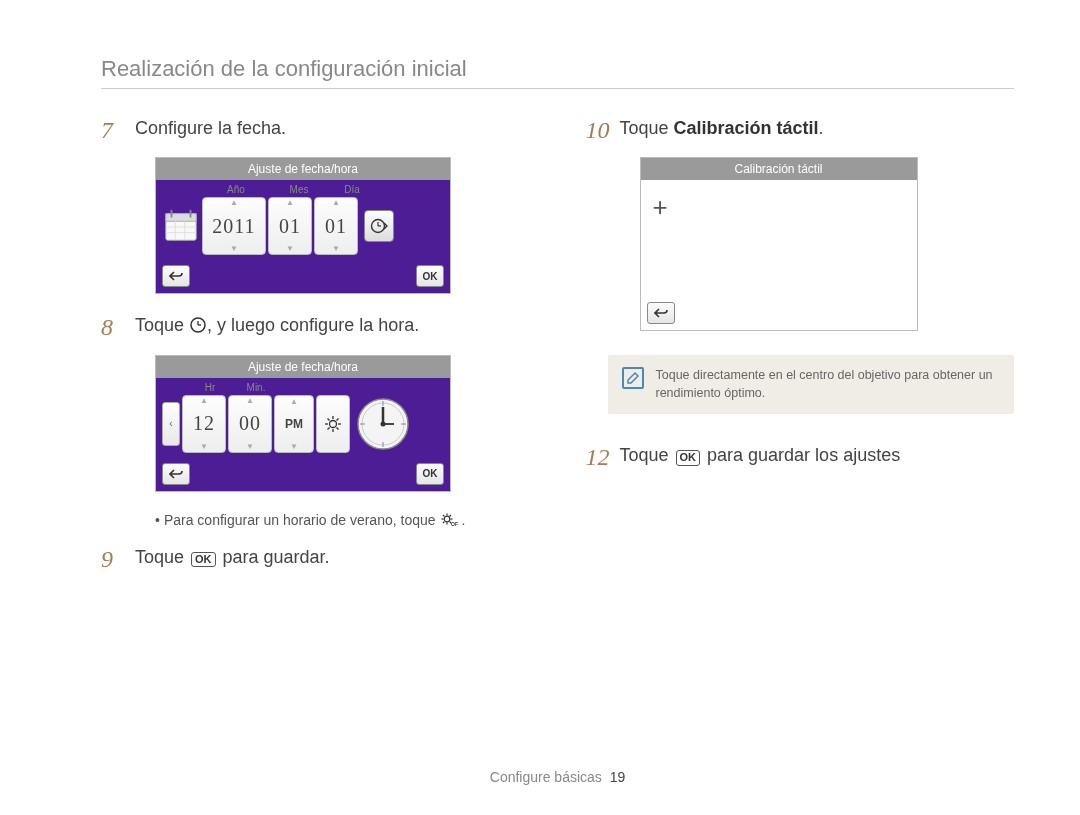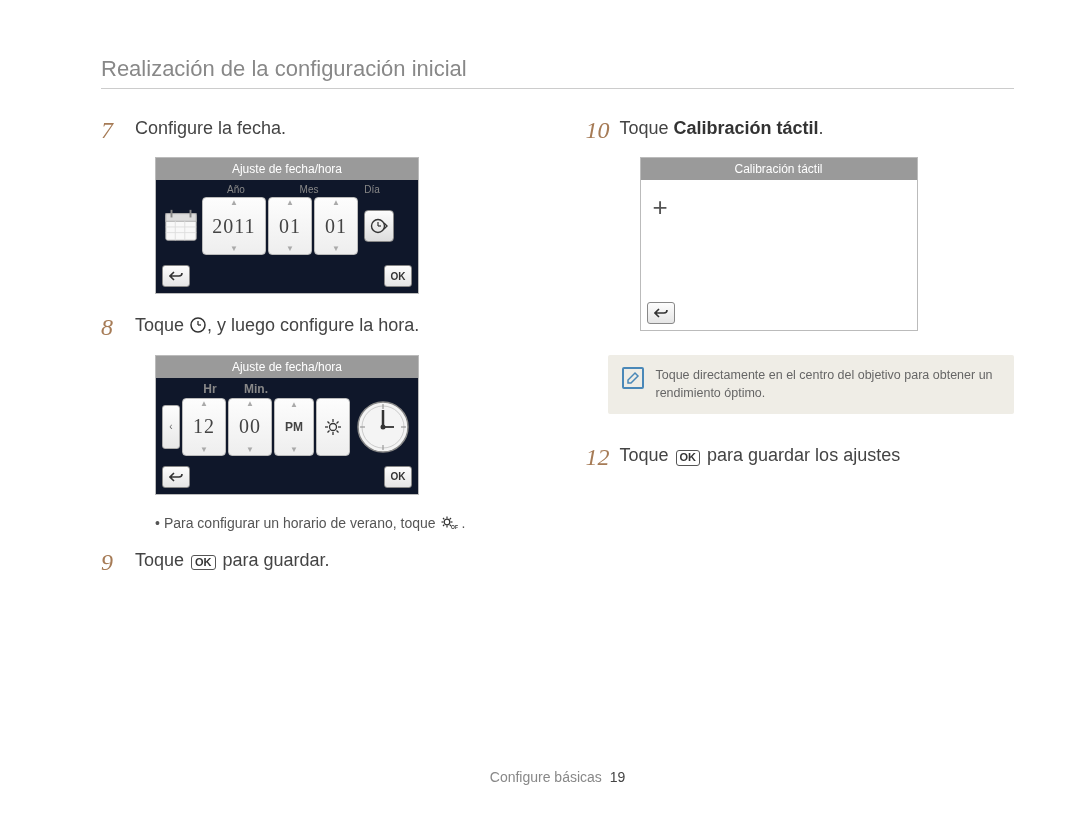--- a/index.html
+++ b/index.html
@@ -52,37 +52,37 @@
     line-height: 1.3;
     font-weight: 300;
   }
   .step-text strong { font-weight: 700; color: #333; }
   .screen {
     margin-left: 54px;
     margin-bottom: 20px;
   }
   .scr-box {
     border: 1px solid #bbb;
-    background: #0f172a;
-    width: 264px;
+    background: #4c1d95;
+    width: 296px;
   }
   .scr-titlebar {
     background: #9a9a9a;
     color: #fff;
     font-size: 12px;
     text-align: center;
     padding: 4px 0;
   }
   .scr-body {
     padding: 4px 6px 6px 6px;
     position: relative;
   }
   .date-labels {
     display: flex;
-    gap: 19px;
+    gap: 9px;
     margin-left: 42px;
   }
   .date-labels span {
     font-size: 10px;
     color: #888;
     text-align: center;
   }
   .date-row {
     display: flex;
     align-items: center;
@@ -135,21 +135,21 @@
     font-size: 10px;
     font-weight: bold;
     display: flex; align-items: center; justify-content: center;
     color: #333;
   }
   .time-labels {
     display: flex;
     gap: 2px;
     margin-left: 26px;
   }
-  .time-labels span { font-size: 12px; color: #888; text-align: center; font-weight: bold; }
+  .time-labels span { font-size: 10px; color: #888; text-align: center; }
   .time-row { display: flex; align-items: center; gap: 2px; padding: 2px 0 4px 0; }
   .left-arrow-btn {
     width: 18px; height: 44px;
     border: 1px solid #aaa;
     border-radius: 3px;
     background: linear-gradient(#fdfdfd,#e8e8e8);
     display: flex; align-items: center; justify-content: center;
     font-size: 10px; color: #666;
     flex-shrink: 0;
   }

